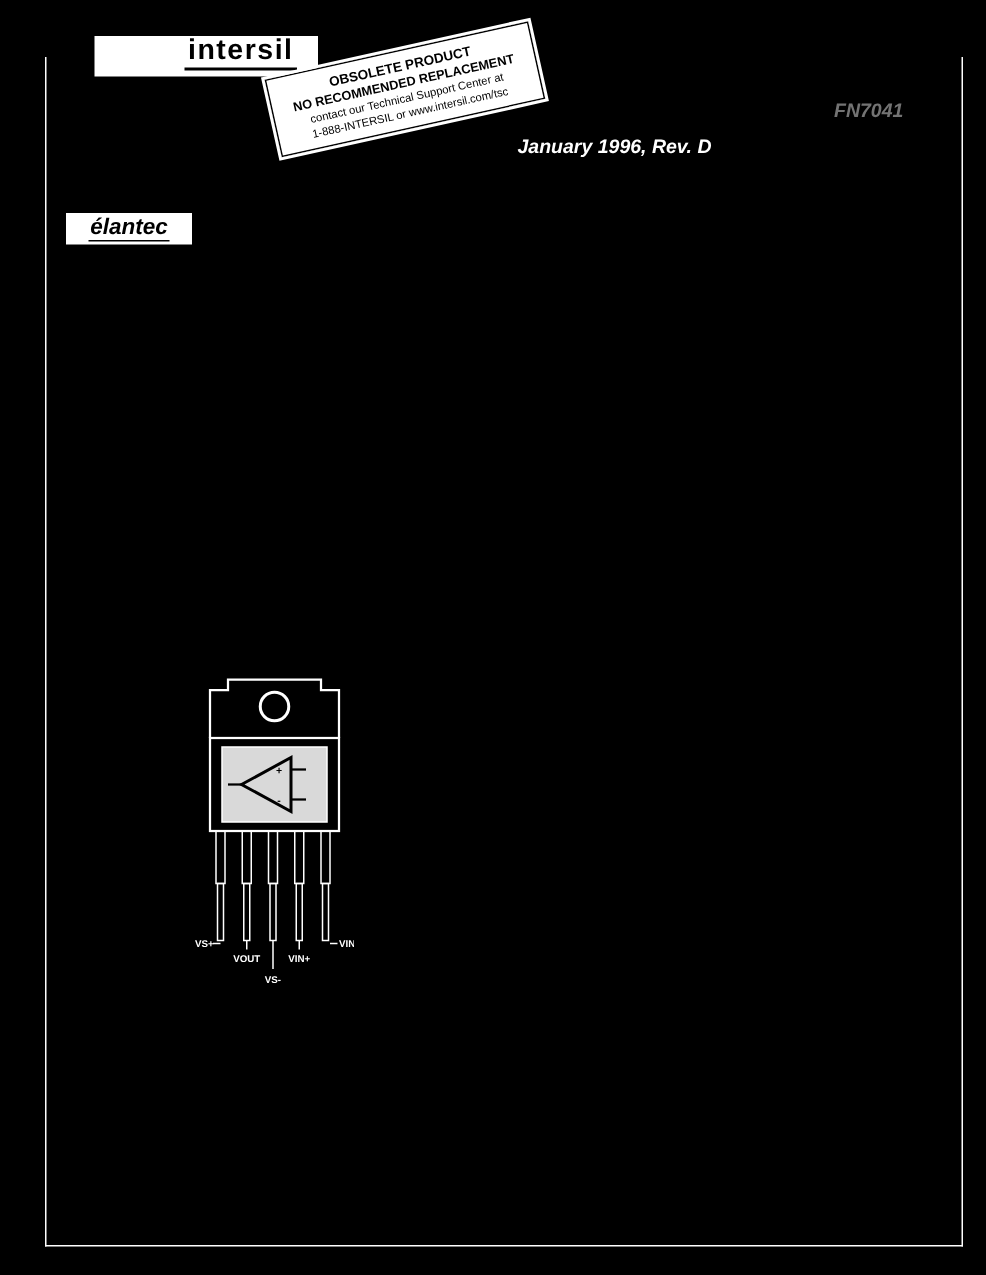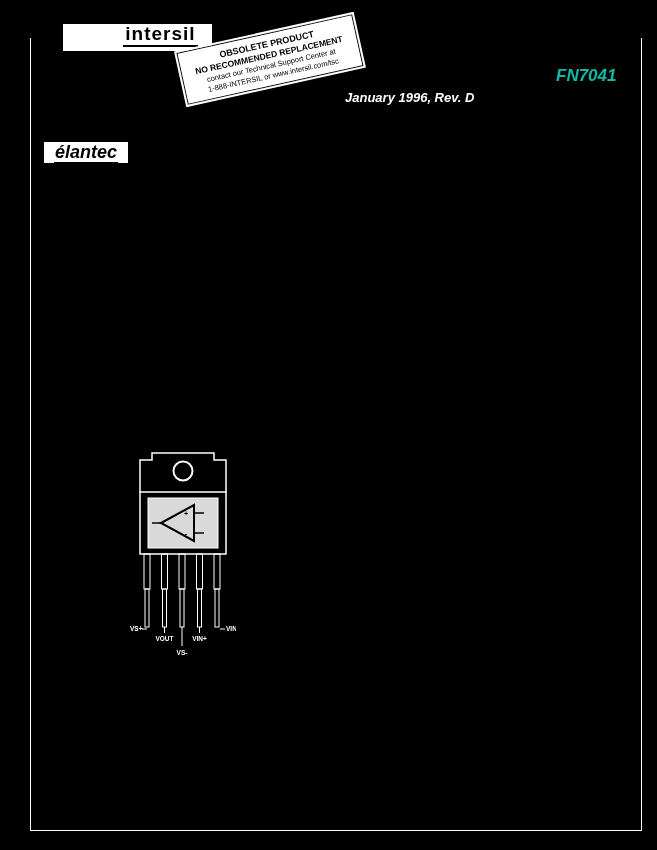--- a/index.html
+++ b/index.html
@@ -38,30 +38,30 @@
   .stamp-l2 { font-size: 8.5px; font-weight: bold; line-height: 1.25; }
   .stamp-l3 { font-size: 7.5px; line-height: 1.3; }
   .stamp-l4 { font-size: 7.5px; line-height: 1.3; }
 
   .date-text {
     position: absolute; left: 345px; top: 66px;
     color: #fff; font-style: italic; font-weight: bold; font-size: 13px; margin-top: 24px;
   }
   .doc-number {
     position: absolute; left: 556px; top: 66px;
-    color: #14b8a6; font-style: italic; font-weight: bold; font-size: 17px;
+    color: #737373; font-style: italic; font-weight: bold; font-size: 13px;
   }
 
   
   .elantec-box {
     position: absolute; left: 44px; top: 142px; width: 84px; height: 21px;
     background: #fff; display: flex; align-items: center; justify-content: center;
   }
   .elantec-text {
-    color: #000; font-weight: bold; font-style: italic; font-size: 18px;
+    color: #000; font-weight: bold; font-style: italic; font-size: 15px;
     line-height: 1; border-bottom: 1px solid #000; padding: 0 1px 1px 1px;
   }
 
   
   .pkg-diagram { position: absolute; left: 130px; top: 450px; width: 106px; height: 212px; }
   .pkg-diagram svg { display: block; }
   .pkg-label { fill: #fff; font-family: "Liberation Sans", sans-serif; font-size: 6.5px; font-weight: bold; }
 </style>
 </head>
 <body>

